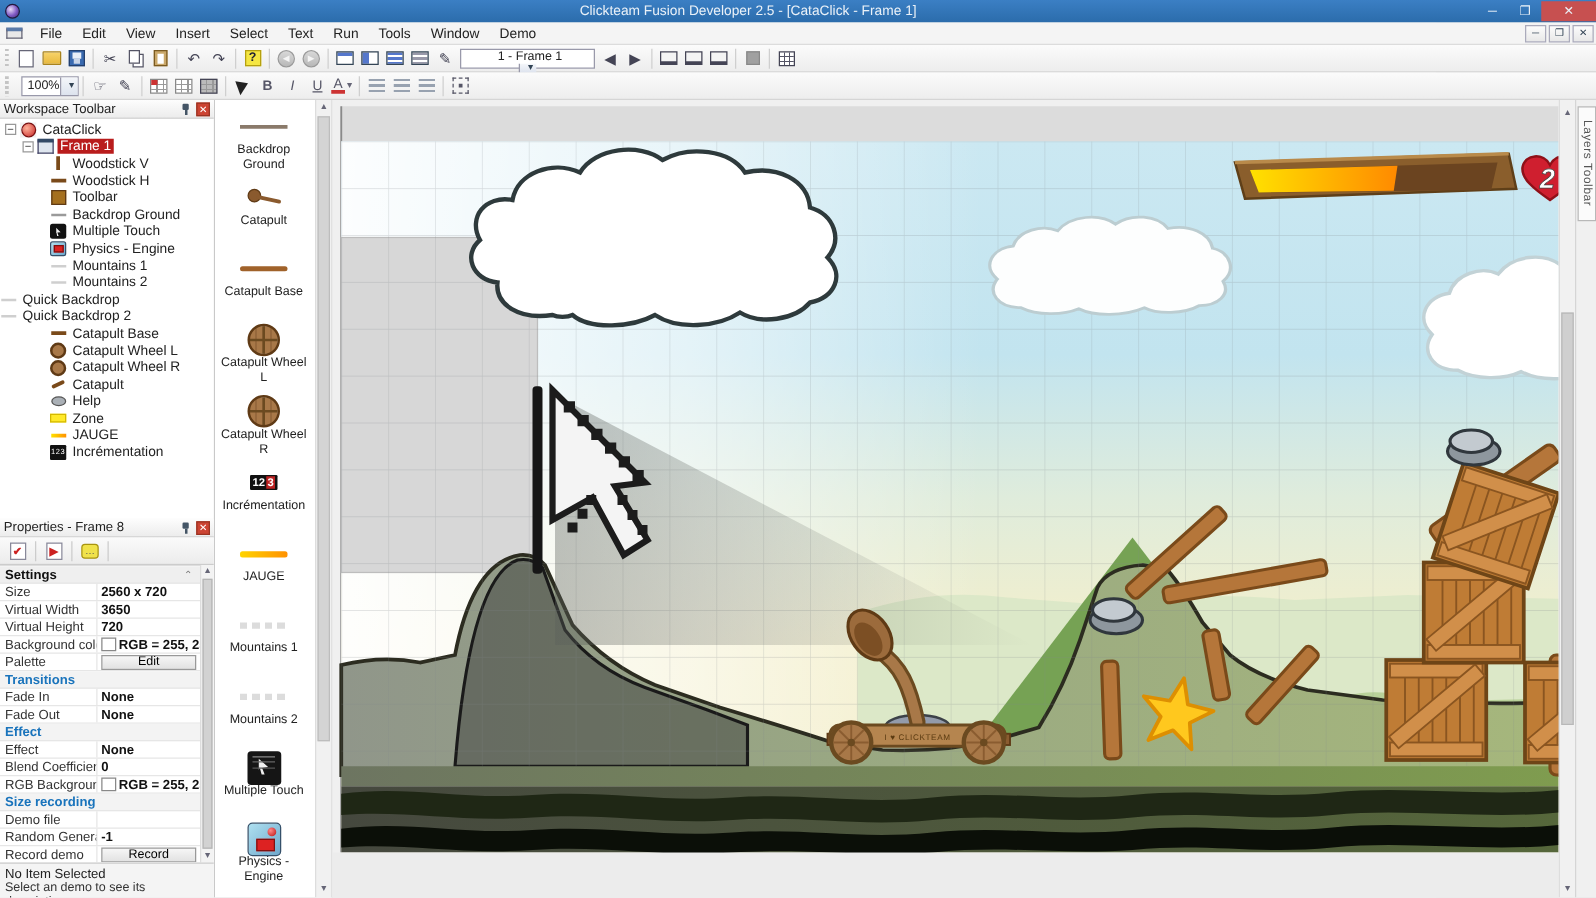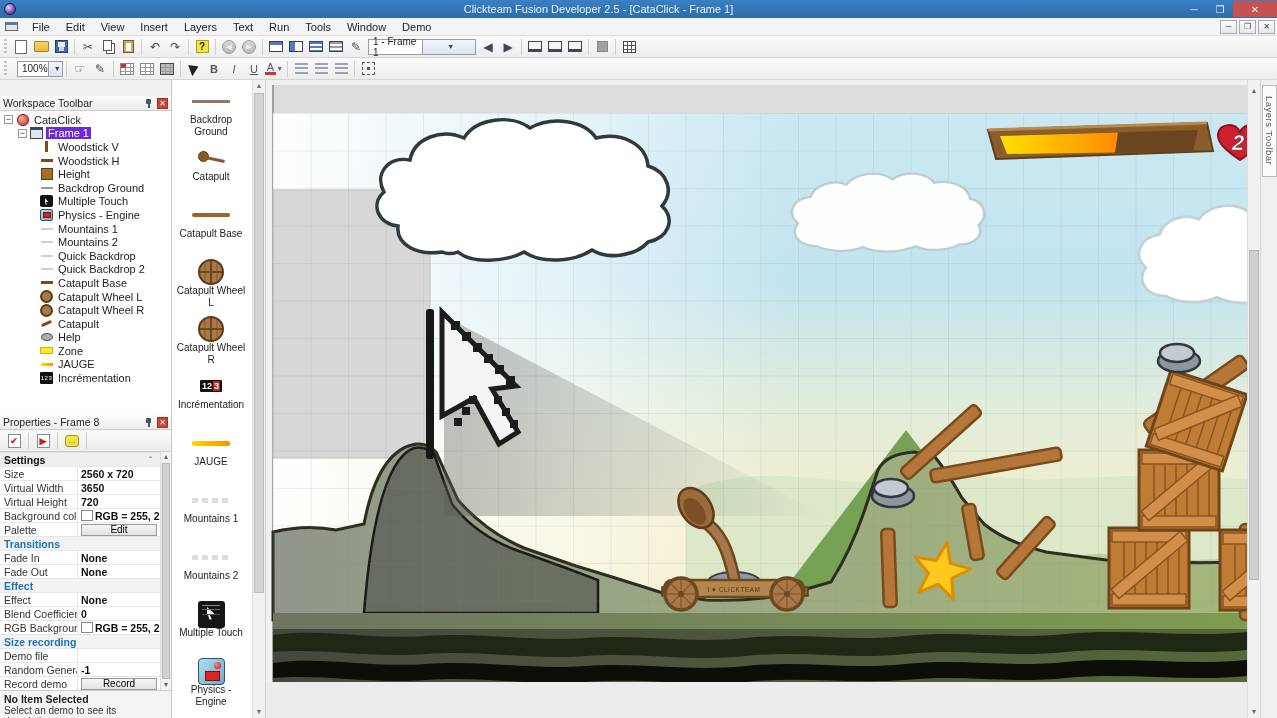--- a/index.html
+++ b/index.html
@@ -48,21 +48,21 @@
   .i-paste::before { content:""; position:absolute; left:2px; top:2px; width:5px; height:8px; background:#fff; }
   .i-help { width:13px; height:13px; background:#f5e642; border:1px solid #b5a010; font-size:10px; font-weight:bold;
     color:#223; display:flex; align-items:center; justify-content:center; }
   .i-nav { width:14px; height:14px; border-radius:50%; background:linear-gradient(#d8d8d8,#b8b8b8);
     border:1px solid #999; color:#f4f4f4; font-size:7px; display:flex; align-items:center; justify-content:center; }
   .i-ed { width:14px; height:11px; border:1px solid #345; background:#fff; }
   .i-ed.e1 { background:linear-gradient(#5577cc 0 3px, #fff 3px), #fff; }
   .i-ed.e2 { background:linear-gradient(90deg,#5577cc 0 5px, #fff 5px); }
   .i-ed.e3 { background:repeating-linear-gradient(#5577cc 0 2px, #fff 2px 4px); }
   .i-ed.e4 { background:repeating-linear-gradient(#99a 0 2px, #fff 2px 4px); }
-  .framebox { width:108px; height:16px; background:#fff; border:1px solid #99a; display:flex; align-items:center; margin:0 2px; }
+  .framebox { width:108px; height:16px; background:#fff; border:1px solid #99a; display:flex; align-items:center; margin:0 2px;flex-direction:column; }
   .framebox span { flex:1; padding-left:4px; font-size:10px; }
   .framebox .dd { width:14px; height:14px; background:linear-gradient(#f4f6fa,#dde3ee); border-left:1px solid #99a;
     display:flex; align-items:center; justify-content:center; font-size:7px; color:#345; }
   .i-run { width:14px; height:11px; border:1px solid #445; background:#f4f4f4; border-bottom:3px solid #445; }
   .i-stop { width:11px; height:11px; background:#a0a0a0; border:1px solid #888; }
   .i-gridtool { width:13px; height:12px; border:1px solid #445;
     background:linear-gradient(90deg, transparent 0 3px, #556 3px 4px, transparent 4px 7px, #556 7px 8px, transparent 8px),
                linear-gradient(transparent 0 3px, #556 3px 4px, transparent 4px 7px, #556 7px 8px, transparent 8px), #fff; }
   .zoombox { width:46px; height:16px; background:#fff; border:1px solid #99a; display:flex; align-items:center; margin-left:6px; }
   .zoombox span { flex:1; padding-left:4px; font-size:10px; }
@@ -84,28 +84,28 @@
   
   .leftcol { position:absolute; top:80px; left:0; width:172px; height:638px; background:#f0f0f0; border-right:1px solid #c9c9c9; }
   .ptitle { height:15px; background:linear-gradient(#fdfdfd,#ececec); border-bottom:1px solid #ccc;
     display:flex; align-items:center; padding:0 3px; font-size:10.5px; color:#222; }
   .ptitle .t { flex:1; }
   .pin { width:9px; height:9px; position:relative; margin-right:4px; }
   .pin::before { content:""; position:absolute; left:2px; top:0; width:5px; height:5px; background:#456; border-radius:1px; }
   .pin::after { content:""; position:absolute; left:4px; top:5px; width:1.5px; height:4px; background:#456; }
   .pclose { width:11px; height:11px; background:#cc4433; border:1px solid #993322; color:#fff; font-size:8px;
     line-height:9px; text-align:center; }
-  .workspace { position:absolute; top:16px; left:0; width:171px; height:335px; background:#fff; }
+  .workspace { position:absolute; top:0; left:0; width:171px; height:335px; background:#fff; }
   .tree { padding-top:2px; }
   .trow { height:13.6px; display:flex; align-items:center; white-space:nowrap; }
   .exp { width:9px; height:9px; border:1px solid #999; background:#fff; font-size:9px; line-height:7px;
     text-align:center; color:#333; margin:0 3px 0 0; flex:none; }
   .exp::before { content:"−"; }
   .tlabel { padding:0 2px; }
-  .tlabel.sel { background:#6d28d9; color:#fff; }
+  .tlabel.sel { background:#b91c1c; color:#fff; }
   .ti { width:13px; height:12px; display:inline-flex; align-items:center; justify-content:center; margin-right:3px; flex:none; }
   .ti.app::before { content:""; width:10px; height:10px; border-radius:50%; background:radial-gradient(circle at 35% 35%, #ffb199, #c62828); border:1px solid #7a1010; }
   .ti.frame::before { content:""; width:12px; height:8px; background:#dfe6ef; border:1px solid #446; border-top:3px solid #334a66; }
   .ti.bar-v::before { content:""; width:3px; height:11px; background:#7a4a1a; }
   .ti.bar-h::before { content:""; width:12px; height:3px; background:#7a4a1a; }
   .ti.box::before { content:""; width:10px; height:10px; background:#a5701f; border:1px solid #5f3a15; }
   .ti.bar-grey::before { content:""; width:12px; height:2px; background:#9a9a9a; }
   .ti.bar-faint::before { content:""; width:12px; height:2px; background:#cfcfcf; }
   .ti.black { background:#111; border-radius:2px; }
   .ti.black::before { content:""; width:4px; height:7px; background:#eee; clip-path:polygon(0 0,100% 55%,35% 60%,60% 100%,30% 100%,15% 62%,0 75%); }
@@ -136,21 +136,21 @@
   .prow.sub { background:#f3f3f3; color:#1a74bc; padding-left:4px; font-weight:bold; }
   .prow.sec .caret { margin-left:auto; margin-right:6px; color:#777; font-size:8px; font-weight:normal; }
   .swatch { width:12px; height:11px; background:#fff; border:1px solid #888; flex:none; }
   .pbtn { flex:1; margin:1px 3px 1px 0; height:12px; background:linear-gradient(#f6f6f6,#e2e2e2);
     border:1px solid #999; font-size:10px; font-weight:normal; display:flex; align-items:center; justify-content:center; }
   .pscroll { position:absolute; top:37px; right:0; width:11px; bottom:28px; background:#f3f3f3; border-left:1px solid #ddd; }
   .pscroll .up, .pscroll .dn { position:absolute; left:0; width:10px; height:10px; font-size:7px; color:#667; text-align:center; line-height:10px; }
   .pscroll .up { top:0; } .pscroll .dn { bottom:0; }
   .pscroll .thumb { position:absolute; left:1px; top:11px; bottom:11px; width:8px; background:#d2d2d2; border:1px solid #b5b5b5; }
   .pstatus { position:absolute; left:0; bottom:0; width:171px; height:28px; background:#f4f4f4; border-top:1px solid #ccc; padding:2px 4px; }
-  .pstatus .h { font-weight:bold; font-size:10.5px; }
+  .pstatus .h { font-weight:normal; font-size:10.5px; }
   .pstatus .d { font-size:10px; color:#333; }
 
   
   .library { position:absolute; top:80px; left:172px; width:94px; height:638px; background:#fff; border-right:1px solid #cfcfcf; }
   .libitems { position:absolute; top:4px; left:0; width:78px; }
   .libitem { height:57px; display:flex; flex-direction:column; align-items:center; justify-content:flex-start; padding-top:4px; }
   .libicon { height:26px; display:flex; align-items:center; justify-content:center; }
   .liblabel { font-size:10px; color:#222; text-align:center; line-height:1.15; max-width:74px; }
   .li-line { width:38px; height:3px; background:#8a7a6a; }
   .li-line.brown { background:#a0622a; height:4px; border-radius:2px; }
@@ -201,21 +201,21 @@
     <div class="wbtn">❐</div>
     <div class="wbtn close">✕</div>
   </div>
 
   <div class="menubar">
     <div class="mdiicon"></div>
     <div class="menuitem">File</div>
     <div class="menuitem">Edit</div>
     <div class="menuitem">View</div>
     <div class="menuitem">Insert</div>
-    <div class="menuitem">Layers</div>
+    <div class="menuitem">Select</div>
     <div class="menuitem">Text</div>
     <div class="menuitem">Run</div>
     <div class="menuitem">Tools</div>
     <div class="menuitem">Window</div>
     <div class="menuitem">Demo</div>
     <div class="menu-spacer"></div>
     <div class="mdibtn">─</div>
     <div class="mdibtn">❐</div>
     <div class="mdibtn">✕</div>
   </div>
@@ -383,21 +383,21 @@
         <div class="trow" style="padding-left:40px">
             <span class="ti bar-v"></span>
             <span class="tlabel">Woodstick V</span>
           </div>
         <div class="trow" style="padding-left:40px">
             <span class="ti bar-h"></span>
             <span class="tlabel">Woodstick H</span>
           </div>
         <div class="trow" style="padding-left:40px">
             <span class="ti box"></span>
-            <span class="tlabel">Height</span>
+            <span class="tlabel">Toolbar</span>
           </div>
         <div class="trow" style="padding-left:40px">
             <span class="ti bar-grey"></span>
             <span class="tlabel">Backdrop Ground</span>
           </div>
         <div class="trow" style="padding-left:40px">
             <span class="ti black"></span>
             <span class="tlabel">Multiple Touch</span>
           </div>
         <div class="trow" style="padding-left:40px">
@@ -405,25 +405,25 @@
             <span class="tlabel">Physics - Engine</span>
           </div>
         <div class="trow" style="padding-left:40px">
             <span class="ti bar-faint"></span>
             <span class="tlabel">Mountains 1</span>
           </div>
         <div class="trow" style="padding-left:40px">
             <span class="ti bar-faint"></span>
             <span class="tlabel">Mountains 2</span>
           </div>
-        <div class="trow" style="padding-left:40px">
+        <div class="trow" style="">
             <span class="ti bar-faint"></span>
             <span class="tlabel">Quick Backdrop</span>
           </div>
-        <div class="trow" style="padding-left:40px">
+        <div class="trow" style="">
             <span class="ti bar-faint"></span>
             <span class="tlabel">Quick Backdrop 2</span>
           </div>
         <div class="trow" style="padding-left:40px">
             <span class="ti bar-h"></span>
             <span class="tlabel">Catapult Base</span>
           </div>
         <div class="trow" style="padding-left:40px">
             <span class="ti wheel"></span>
             <span class="tlabel">Catapult Wheel L</span>

